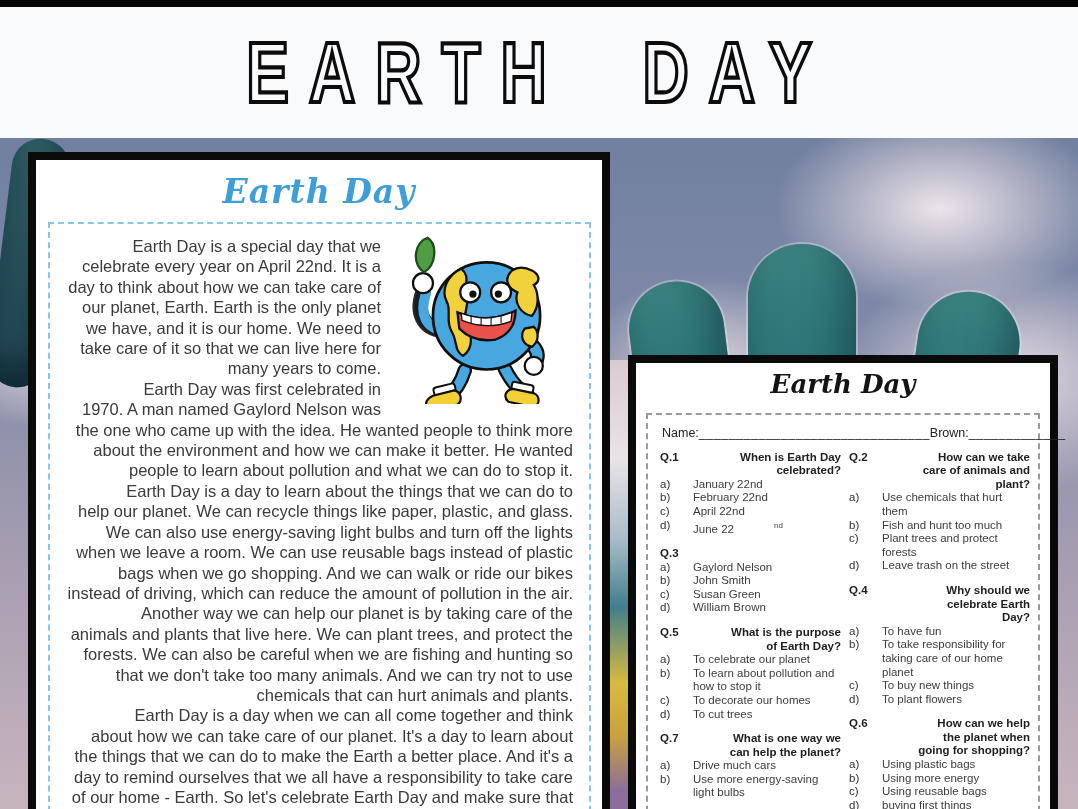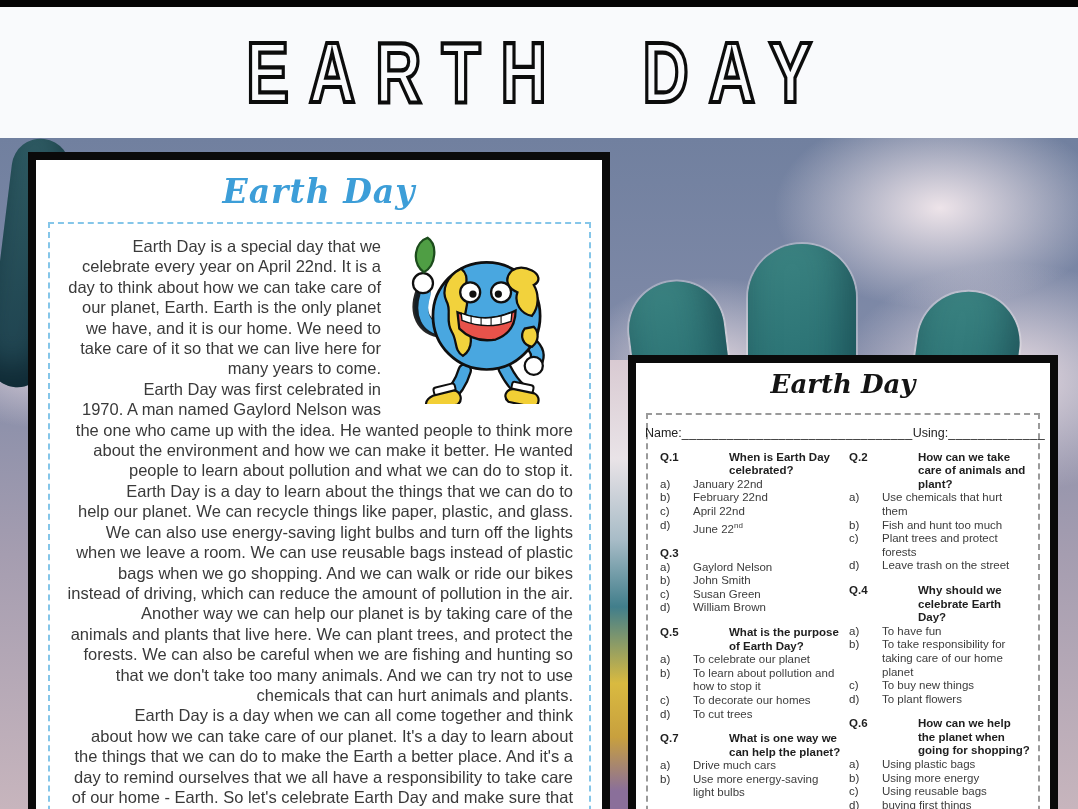--- a/index.html
+++ b/index.html
@@ -49,32 +49,32 @@
     padding:12px 16px 0 16px;color:#3a3a3a;font-size:16.5px;line-height:20.4px;}
   .mascot{float:right;width:182px;height:168px;margin:0 0 4px 10px;}
   .para{margin:0;text-align:right;}
   .para.indent{text-indent:44px;}
 
   
   .page-right{left:628px;top:355px;width:430px;height:477px;}
   .page-right .script-title{margin-top:6px;font-size:26px;color:#141414;}
   .dashed-gray{position:absolute;left:10px;right:10px;top:50px;bottom:-20px;border:2px dashed #9a9a9a;
     padding:10px 8px 0 12px;color:#333;font-size:11.5px;line-height:13.6px;}
-  .namedate{display:flex;justify-content:center;color:#222;font-size:12.5px;margin:2px 2px 10px 2px;}
+  .namedate{display:flex;justify-content:space-between;color:#222;font-size:12.5px;margin:2px 2px 10px 2px;}
   .uline{letter-spacing:0.5px;}
   .qcols{display:flex;gap:8px;}
   .qcol{width:50%;}
   .qblock{margin-bottom:11px;}
   .qrow{display:flex;gap:36px;}
   .qnum{flex:none;width:33px;font-weight:700;color:#1e1e1e;}
-  .qtext{font-weight:700;color:#1e1e1e;}
+  .qtext{font-weight:700;color:#1e1e1e;text-align:right;}
   .orow{display:flex;}
   .olet{flex:none;width:33px;}
   .otext{color:#3c3c3c;}
-  .otext sup{font-size:8px;}
+  .otext sup{font-size:8px;margin-left:40px;}
 </style>
 </head>
 <body>
 
 <div class="stage">
 
   <div class="topbar"></div>
 
   <div class="header">
     <h1 class="outline-title">EARTH DAY</h1>
@@ -140,21 +140,21 @@
       <p class="para indent">Another way we can help our planet is by taking care of the animals and plants that live here. We can plant trees, and protect the forests. We can also be careful when we are fishing and hunting so that we don't take too many animals. And we can try not to use chemicals that can hurt animals and plants.</p>
       <p class="para indent">Earth Day is a day when we can all come together and think about how we can take care of our planet. It's a day to learn about the things that we can do to make the Earth a better place. And it's a day to remind ourselves that we all have a responsibility to take care of our home - Earth. So let's celebrate Earth Day and make sure that we do our part to keep our planet clean and healthy for many years to come!</p>
     </div>
   </section>
 
   <section class="page page-right">
     <h2 class="script-title">Earth Day</h2>
     <div class="dashed-gray">
       <div class="namedate">
         <span><span>Name:</span><span class="uline">_______________________________</span></span>
-        <span><span>Using:</span><span class="uline">_____________</span></span>
+        <span><span>Brown:</span><span class="uline">_____________</span></span>
       </div>
       <div class="qcols">
         <div class="qcol">
   <div class="qblock">
     <div class="qrow">
       <span class="qnum">Q.1</span>
       <span class="qtext">When is Earth Day celebrated?</span>
     </div>
     <div>
                 <div class="orow">

